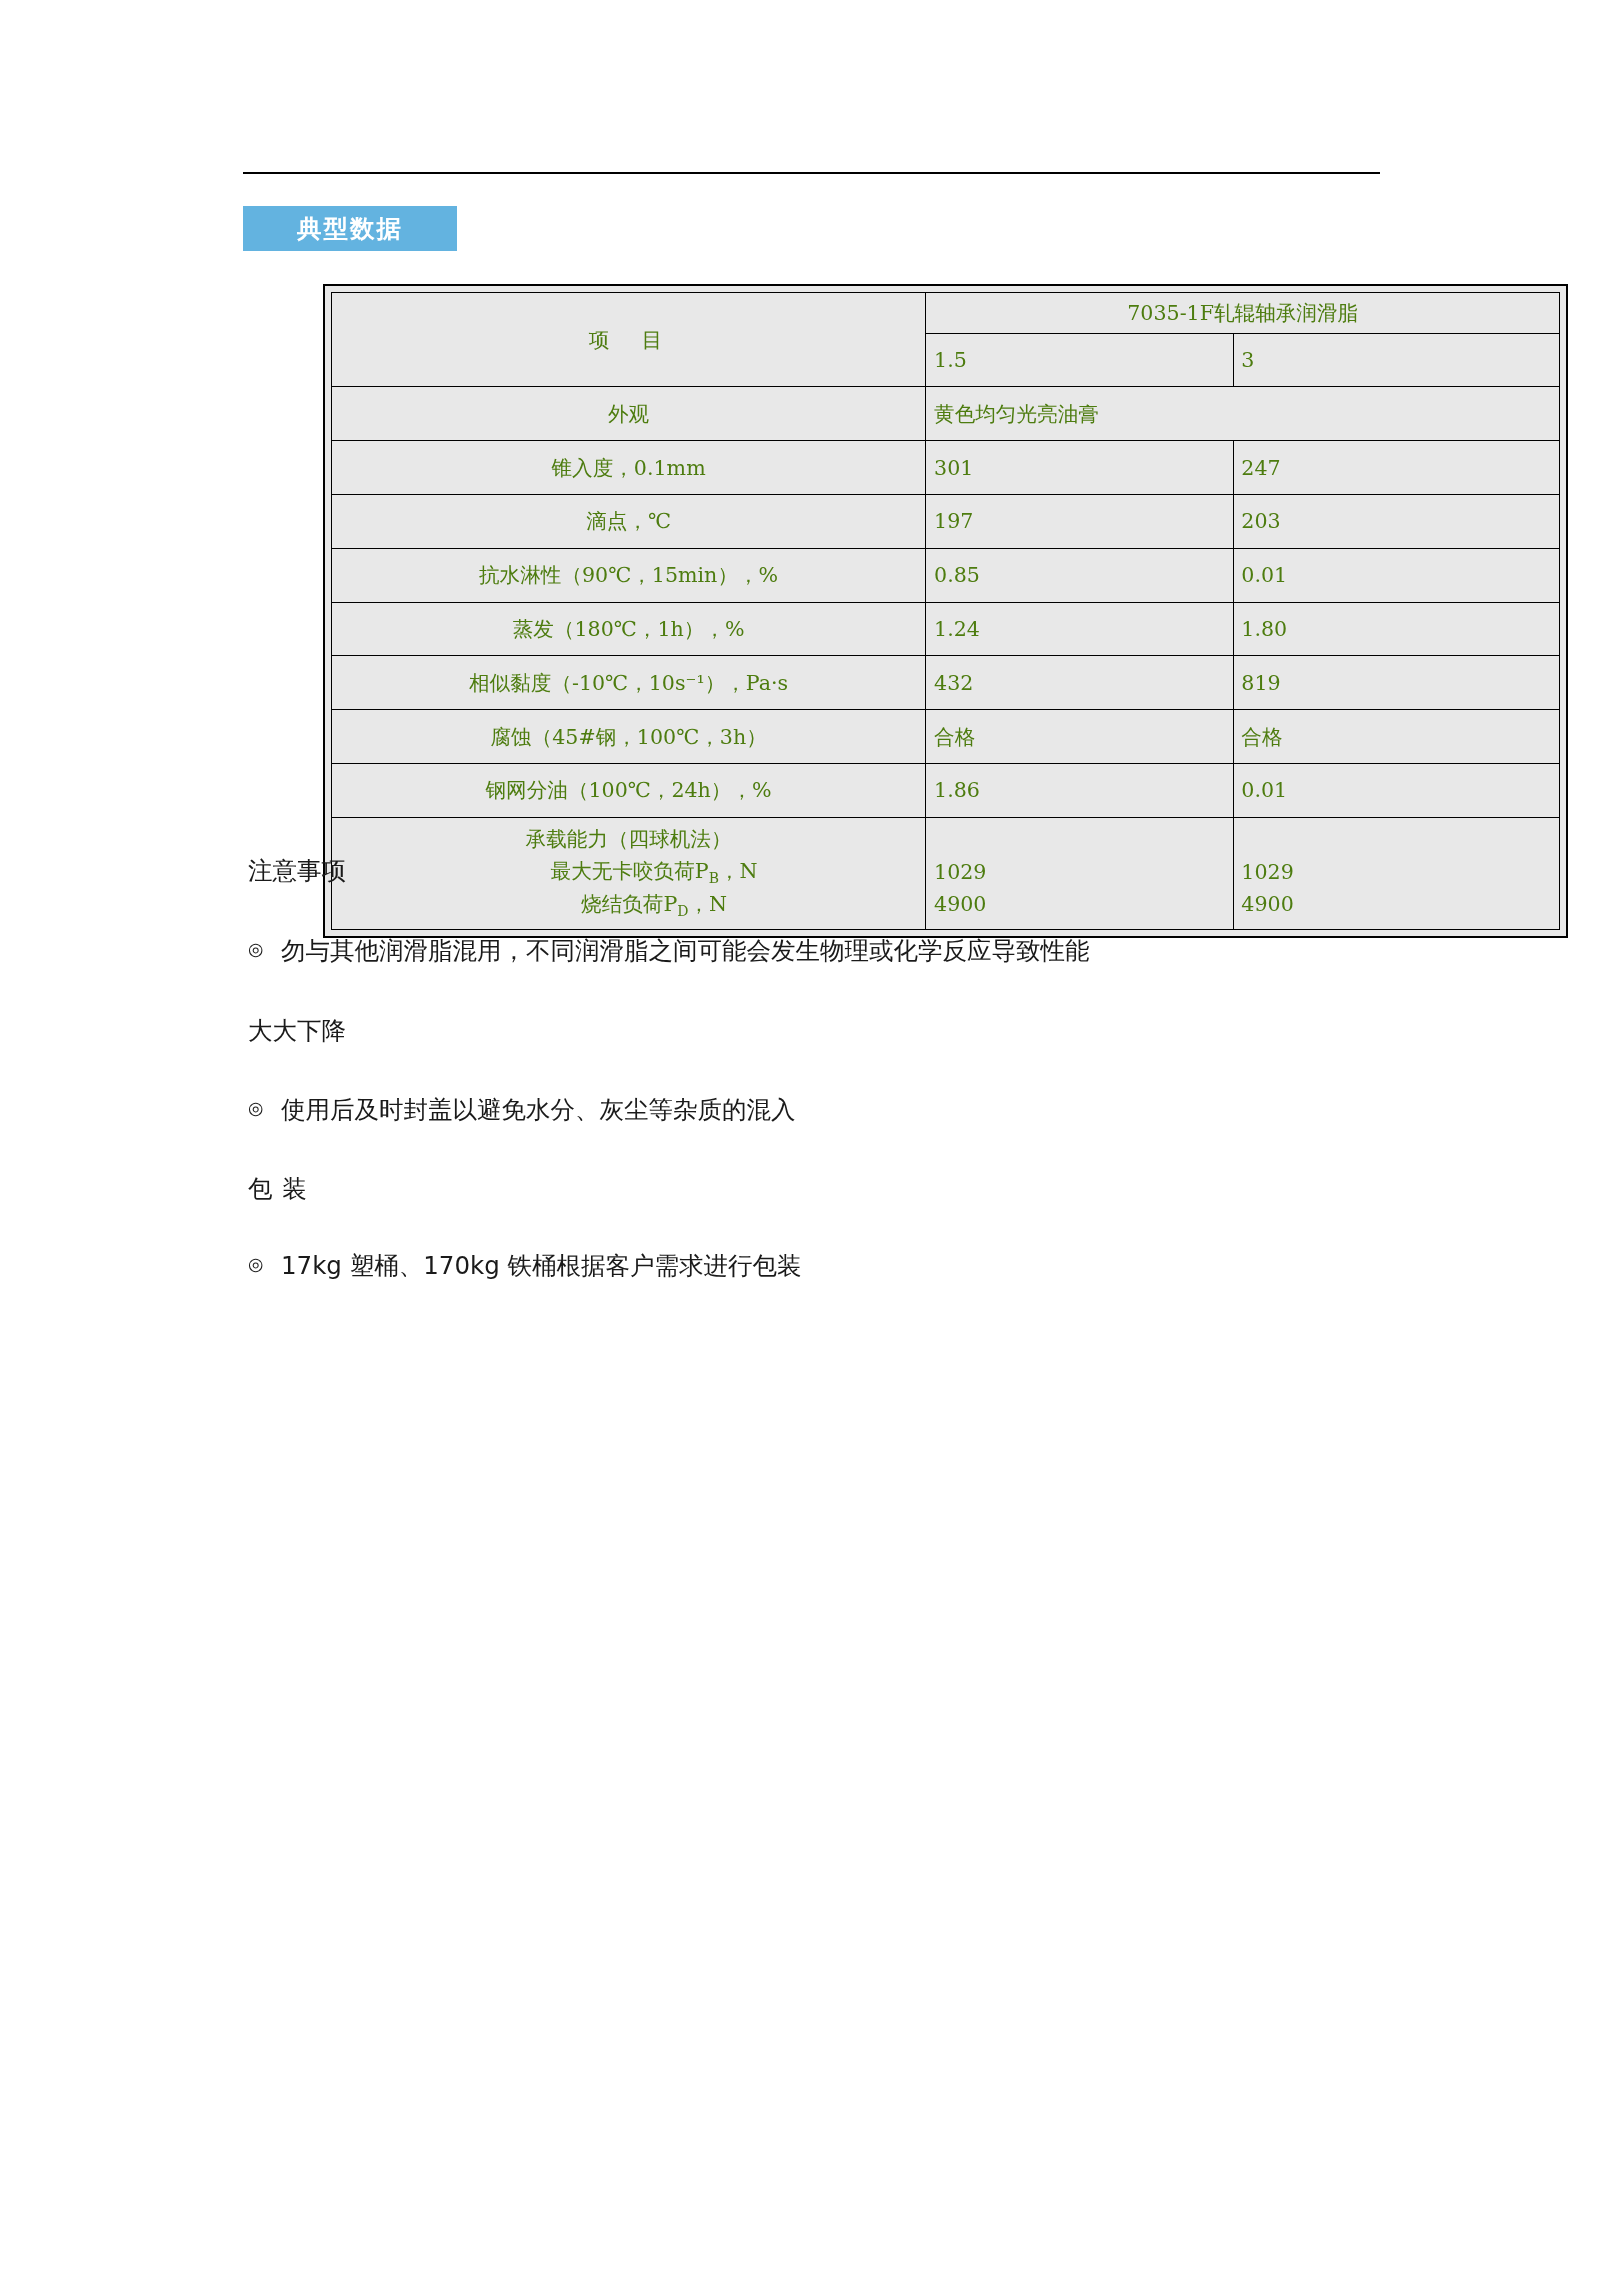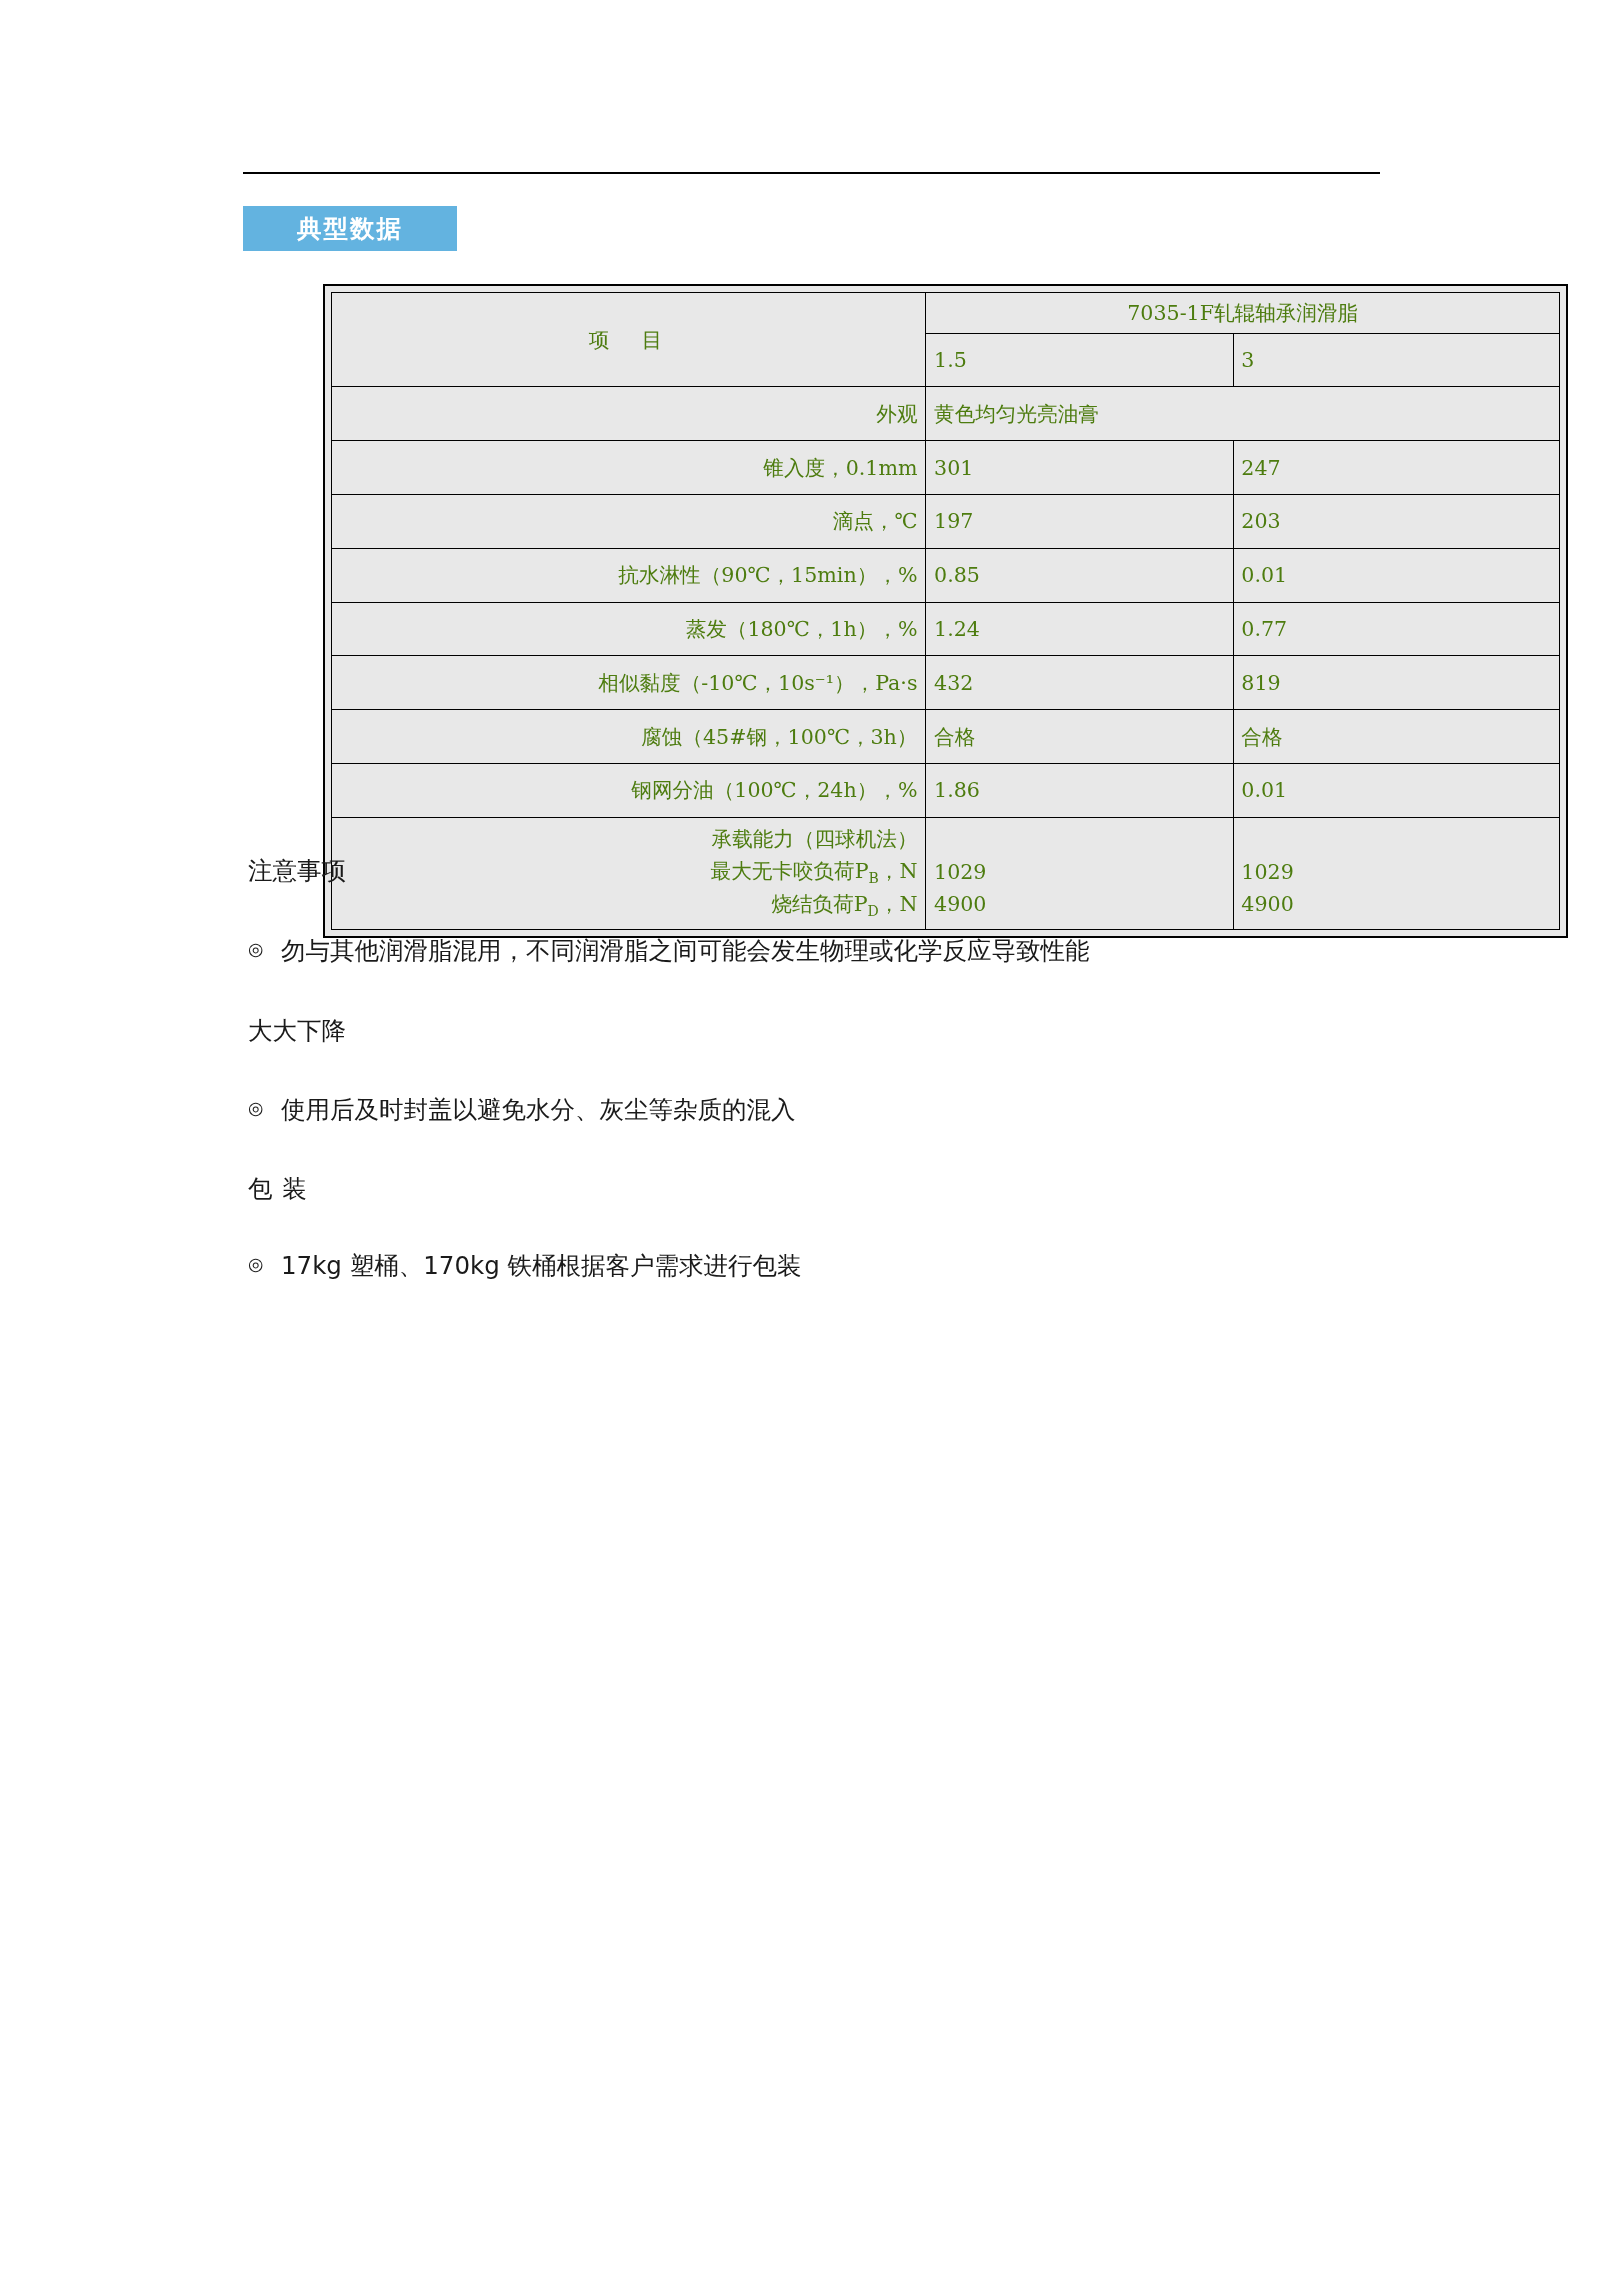--- a/index.html
+++ b/index.html
@@ -71,21 +71,21 @@
     font-size: 20.6px;
     font-weight: normal;
     padding: 5.9px 7.8px;
     color: #4d7c0f;
     background: #e8e8e8;
   }
   .col-item { width: 588px; }
   .col-v1 { width: 304px; }
   .col-v2 { width: 323px; }
   .ctr { text-align: left; }
-  .lft { text-align: right; padding-left: 15.7px; }
+  .lft { text-align: center; padding-left: 15.7px; }
   .hdr-item {
     text-align: center;
     font-size: 22.5px;
     letter-spacing: 5.9px;
     margin-top: 48px;
   }
   .hdr-prod {
     text-align: center;
     font-size: 21.6px;
   }
@@ -188,21 +188,21 @@
 
         <tr>
           <td class="lft rowh">抗水淋性（90℃，15min），%</td>
           <td class="ctr rowh">0.85</td>
           <td class="ctr rowh">0.01</td>
         </tr>
 
         <tr>
           <td class="lft rowh">蒸发（180℃，1h），%</td>
           <td class="ctr rowh">1.24</td>
-          <td class="ctr rowh">0.77</td>
+          <td class="ctr rowh">1.80</td>
         </tr>
 
         <tr>
           <td class="lft rowh">相似黏度（-10℃，10s⁻¹），Pa·s</td>
           <td class="ctr rowh">432</td>
           <td class="ctr rowh">819</td>
         </tr>
 
         <tr>
           <td class="lft rowh">腐蚀（45#钢，100℃，3h）</td>

